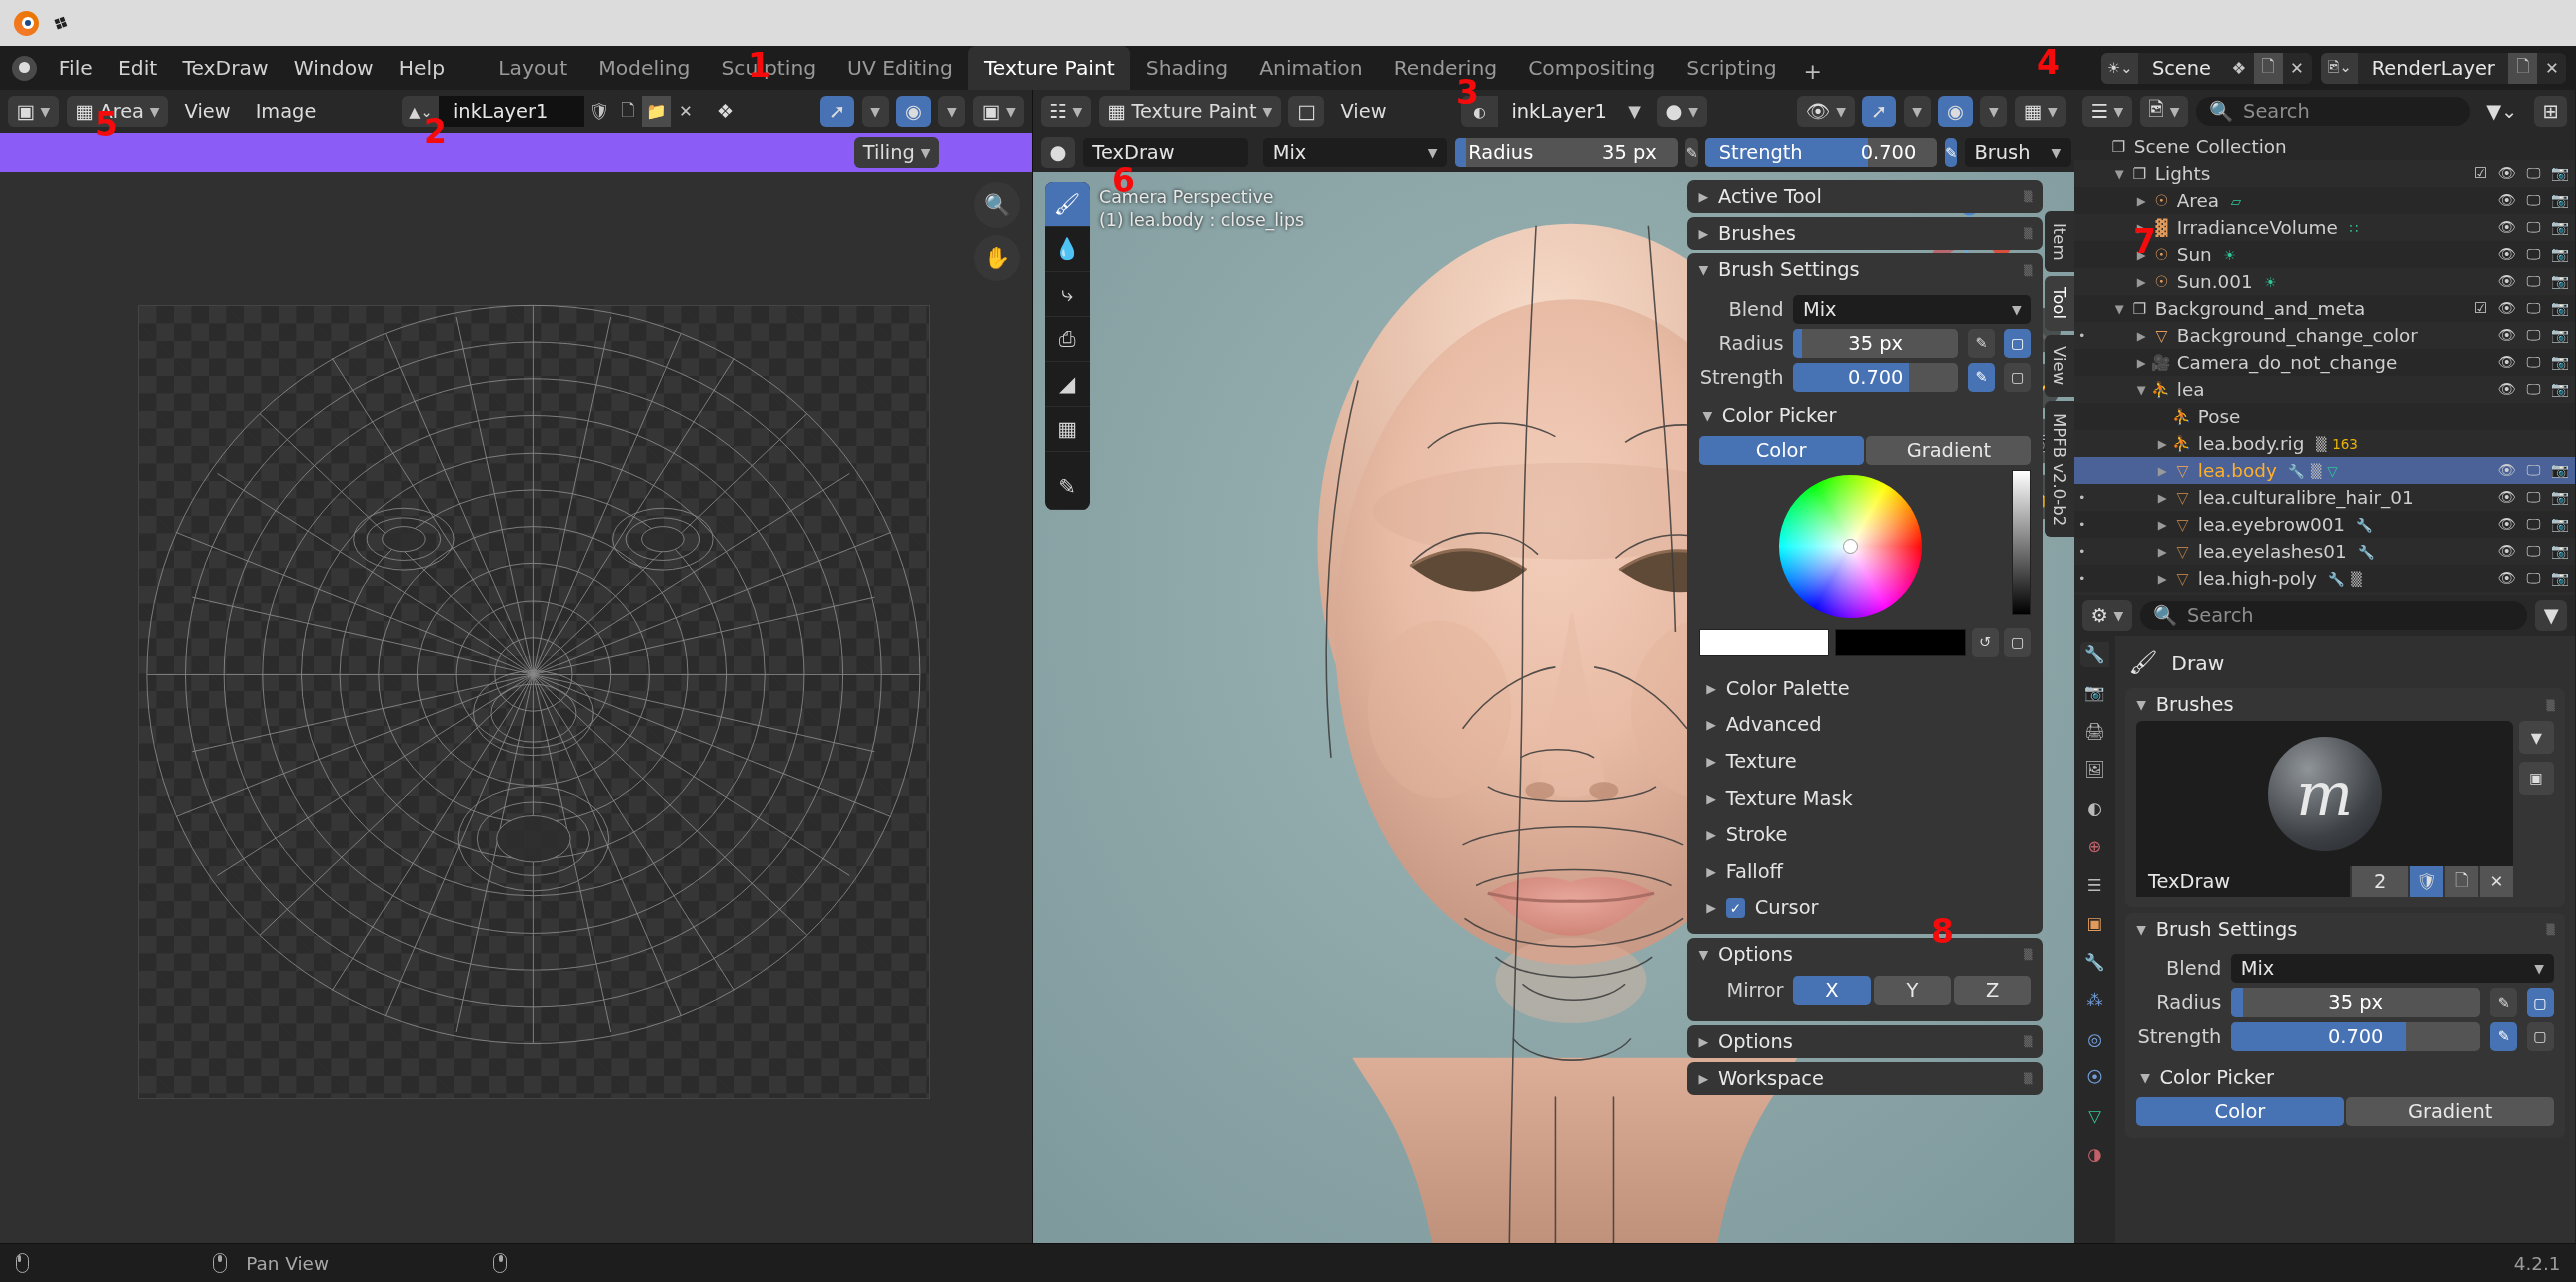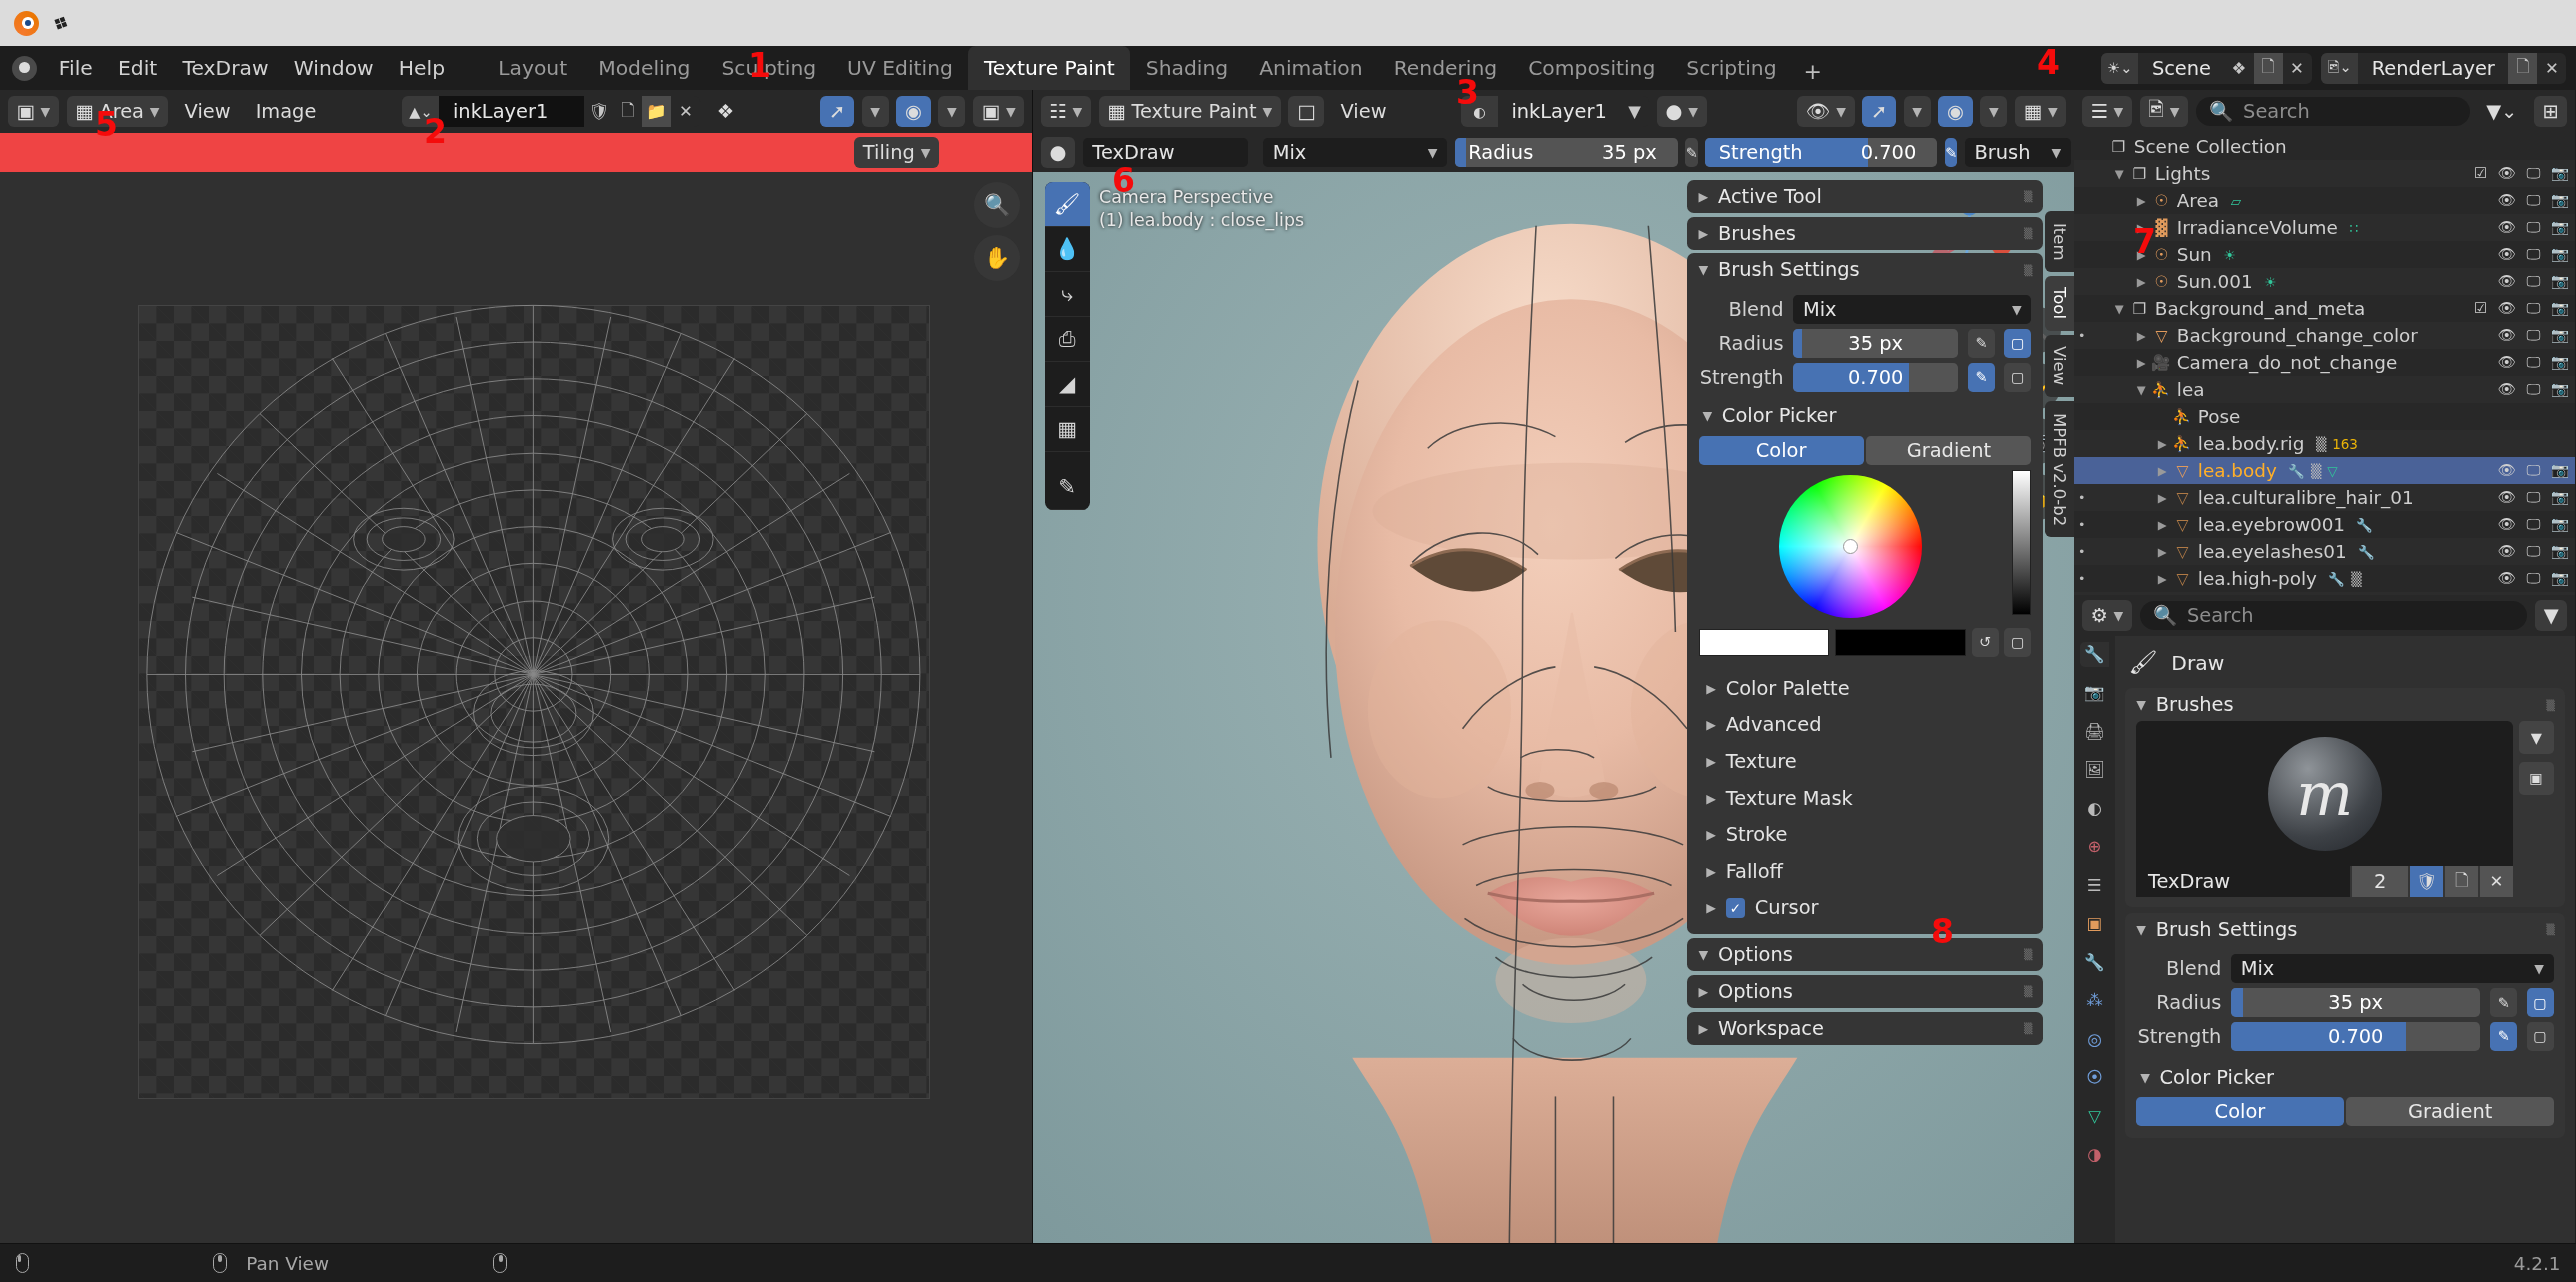--- a/index.html
+++ b/index.html
@@ -46,21 +46,21 @@
   .id-btn.grey { background:#4b4b4b; }
 
   
   #main { display:flex; height:calc(1282px - 46px - 44px - 39px); }
 
   
   #image-editor { width:1033px; background:#303030; display:flex; flex-direction:column;
     border-right:1.9px solid #111; position:relative; }
   .ie-header { height:43px; background:#282828; display:flex; align-items:center;
     gap:7.7px; padding:0 7.7px; }
-  .ie-subheader { height:39px; background:#ef4444; display:flex; align-items:center;
+  .ie-subheader { height:39px; background:#8b5cf6; display:flex; align-items:center;
     justify-content:flex-end; padding-right:93px; }
   .btn { background:#3b3b3b; border-radius:5.8px; height:31px; display:flex; align-items:center;
     padding:0 8.7px; gap:5.8px; color:#dcdcdc; font-size:19.4px; }
   .btn.flat { background:transparent; }
   .chev { font-size:12.6px; color:#b4b4b4; }
   .ie-canvas { flex:1; background:#303030; position:relative; overflow:hidden; }
   .checker { position:absolute; left:138px; top:133px; width:792px; height:794px;
     background-image:
       linear-gradient(45deg,#2b2b2b 25%,transparent 25%,transparent 75%,#2b2b2b 75%),
       linear-gradient(45deg,#2b2b2b 25%,transparent 25%,transparent 75%,#2b2b2b 75%);
@@ -635,20 +635,30 @@
               </div>
           </div>
         </div>
 
         <div class="pnl">
           <div class="pnl-head">
             <span class="chev">▼</span>
             <span>Options</span>
             <span class="grip">▒</span>
           </div>
+          <div class="pnl-body" style="padding-top:0">
+            <div class="row">
+              <span class="row-label">Mirror</span>
+              <div class="seg" style="flex:1">
+                <div class="seg-btn on">X</div>
+                <div class="seg-btn">Y</div>
+                <div class="seg-btn">Z</div>
+              </div>
+            </div>
+          </div>
         </div>
 
         <div class="pnl">
           <div class="pnl-head">
               <span class="chev">▶</span>
             <span>Options</span>
             <span class="grip">▒</span>
             </div>
         </div>
         <div class="pnl">

